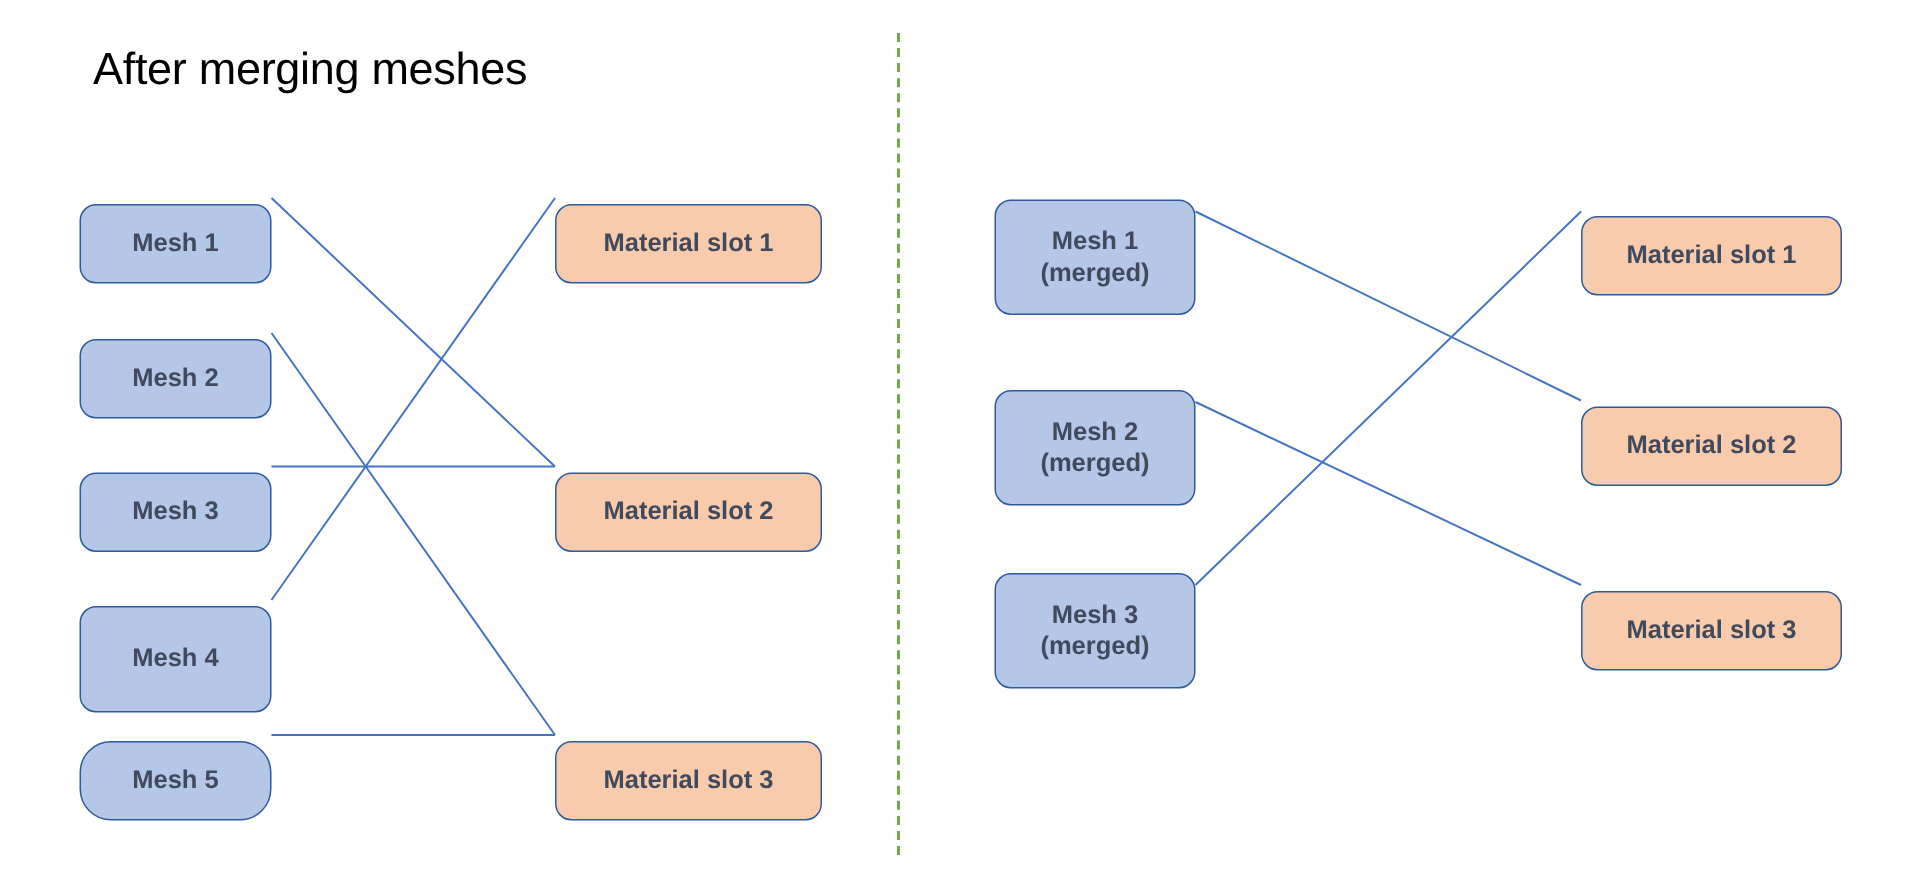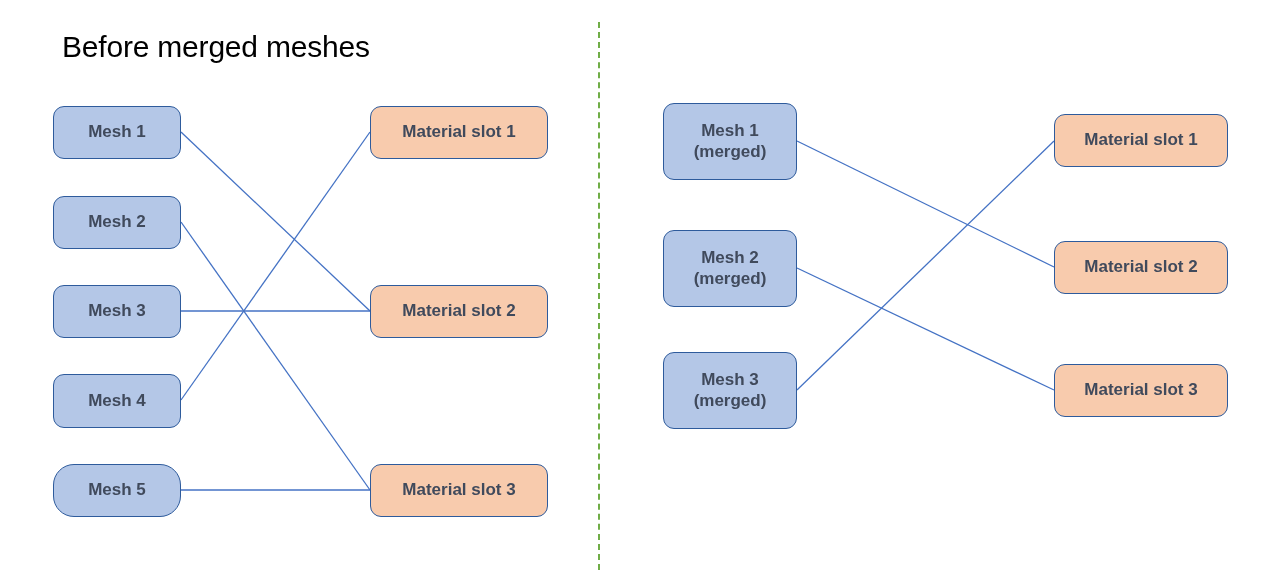--- a/index.html
+++ b/index.html
@@ -43,20 +43,21 @@
     display: flex;
     align-items: center;
     justify-content: center;
     text-align: center;
     font-family: "Liberation Sans", sans-serif;
     font-weight: bold;
     font-size: 17px;
     line-height: 1.18;
     color: #404a5c;
     white-space: pre-line;
+    margin-top: 30px;
   }
   .node.mesh {
     background: #b4c7e7;
     border: 1.4px solid #2e5b9c;
   }
   .node.slot {
     background: #f8cbad;
     border: 1.4px solid #2e5b9c;
   }
   .divider {
@@ -77,34 +78,34 @@
       <line x1="181" y1="490" x2="370" y2="490" stroke="#4472c4" stroke-width="1.3"></line>
       <line x1="797" y1="141" x2="1054" y2="267" stroke="#4472c4" stroke-width="1.3"></line>
       <line x1="797" y1="268" x2="1054" y2="390" stroke="#4472c4" stroke-width="1.3"></line>
       <line x1="797" y1="390" x2="1054" y2="141" stroke="#4472c4" stroke-width="1.3"></line>
     </svg>
 
   <div id="nodes-layer">
       <div class="node mesh" style="left: 53px; top: 106px; width: 128px; height: 53px; background: rgb(180, 199, 231); border-color: rgb(46, 91, 156); color: rgb(64, 74, 92);">Mesh 1</div>
       <div class="node mesh" style="left: 53px; top: 196px; width: 128px; height: 53px; background: rgb(180, 199, 231); border-color: rgb(46, 91, 156); color: rgb(64, 74, 92);">Mesh 2</div>
       <div class="node mesh" style="left: 53px; top: 285px; width: 128px; height: 53px; background: rgb(180, 199, 231); border-color: rgb(46, 91, 156); color: rgb(64, 74, 92);">Mesh 3</div>
-      <div class="node mesh" style="left: 53px; top: 374px; width: 128px; height: 54px; background: rgb(180, 199, 231); border-color: rgb(46, 91, 156); color: rgb(64, 74, 92);">Mesh 4</div>
+      <div class="node mesh" style="left: 53px; top: 374px; width: 128px; height: 71px; background: rgb(180, 199, 231); border-color: rgb(46, 91, 156); color: rgb(64, 74, 92);">Mesh 4</div>
       <div class="node mesh" style="left: 53px; top: 464px; width: 128px; height: 53px; background: rgb(180, 199, 231); border-color: rgb(46, 91, 156); color: rgb(64, 74, 92); border-radius: 21px;">Mesh 5</div>
       <div class="node slot" style="left: 370px; top: 106px; width: 178px; height: 53px; background: rgb(248, 203, 173); border-color: rgb(46, 91, 156); color: rgb(64, 74, 92);">Material slot 1</div>
       <div class="node slot" style="left: 370px; top: 285px; width: 178px; height: 53px; background: rgb(248, 203, 173); border-color: rgb(46, 91, 156); color: rgb(64, 74, 92);">Material slot 2</div>
       <div class="node slot" style="left: 370px; top: 464px; width: 178px; height: 53px; background: rgb(248, 203, 173); border-color: rgb(46, 91, 156); color: rgb(64, 74, 92);">Material slot 3</div>
       <div class="node mesh" style="left: 663px; top: 103px; width: 134px; height: 77px; background: rgb(180, 199, 231); border-color: rgb(46, 91, 156); color: rgb(64, 74, 92);">Mesh 1
 (merged)</div>
       <div class="node mesh" style="left: 663px; top: 230px; width: 134px; height: 77px; background: rgb(180, 199, 231); border-color: rgb(46, 91, 156); color: rgb(64, 74, 92);">Mesh 2
 (merged)</div>
       <div class="node mesh" style="left: 663px; top: 352px; width: 134px; height: 77px; background: rgb(180, 199, 231); border-color: rgb(46, 91, 156); color: rgb(64, 74, 92);">Mesh 3
 (merged)</div>
       <div class="node slot" style="left: 1054px; top: 114px; width: 174px; height: 53px; background: rgb(248, 203, 173); border-color: rgb(46, 91, 156); color: rgb(64, 74, 92);">Material slot 1</div>
       <div class="node slot" style="left: 1054px; top: 241px; width: 174px; height: 53px; background: rgb(248, 203, 173); border-color: rgb(46, 91, 156); color: rgb(64, 74, 92);">Material slot 2</div>
       <div class="node slot" style="left: 1054px; top: 364px; width: 174px; height: 53px; background: rgb(248, 203, 173); border-color: rgb(46, 91, 156); color: rgb(64, 74, 92);">Material slot 3</div>
     </div>
 
-  <div class="panel-title" id="title-before" style="left: 62px; top: 30px; color: rgb(0, 0, 0);">Before merged meshes</div>
+  <div class="panel-title" id="title-before" style="left: 62px; top: 30px; color: rgb(0, 0, 0);">After merging meshes</div>
 
 
   <div class="divider" id="panel-divider" style="left: 598px; top: 22px; height: 548px; border-left-color: rgb(112, 173, 71);"></div>
 
 </div>
 
 </body></html>

